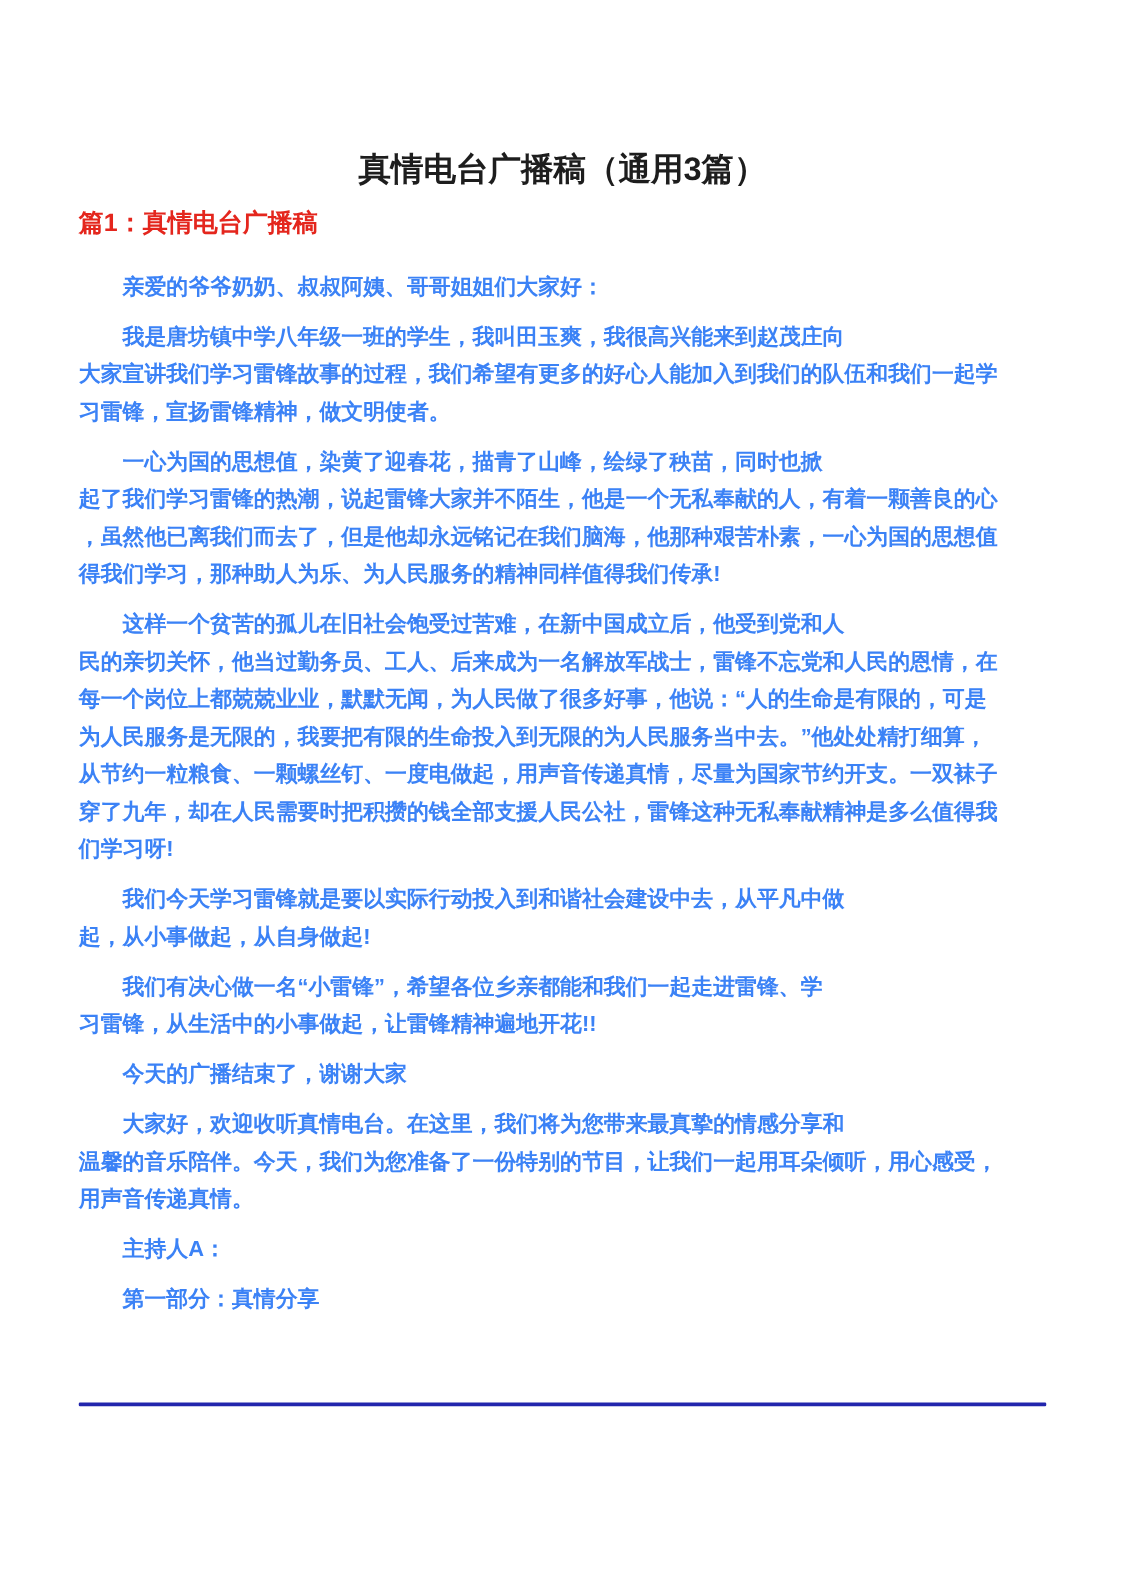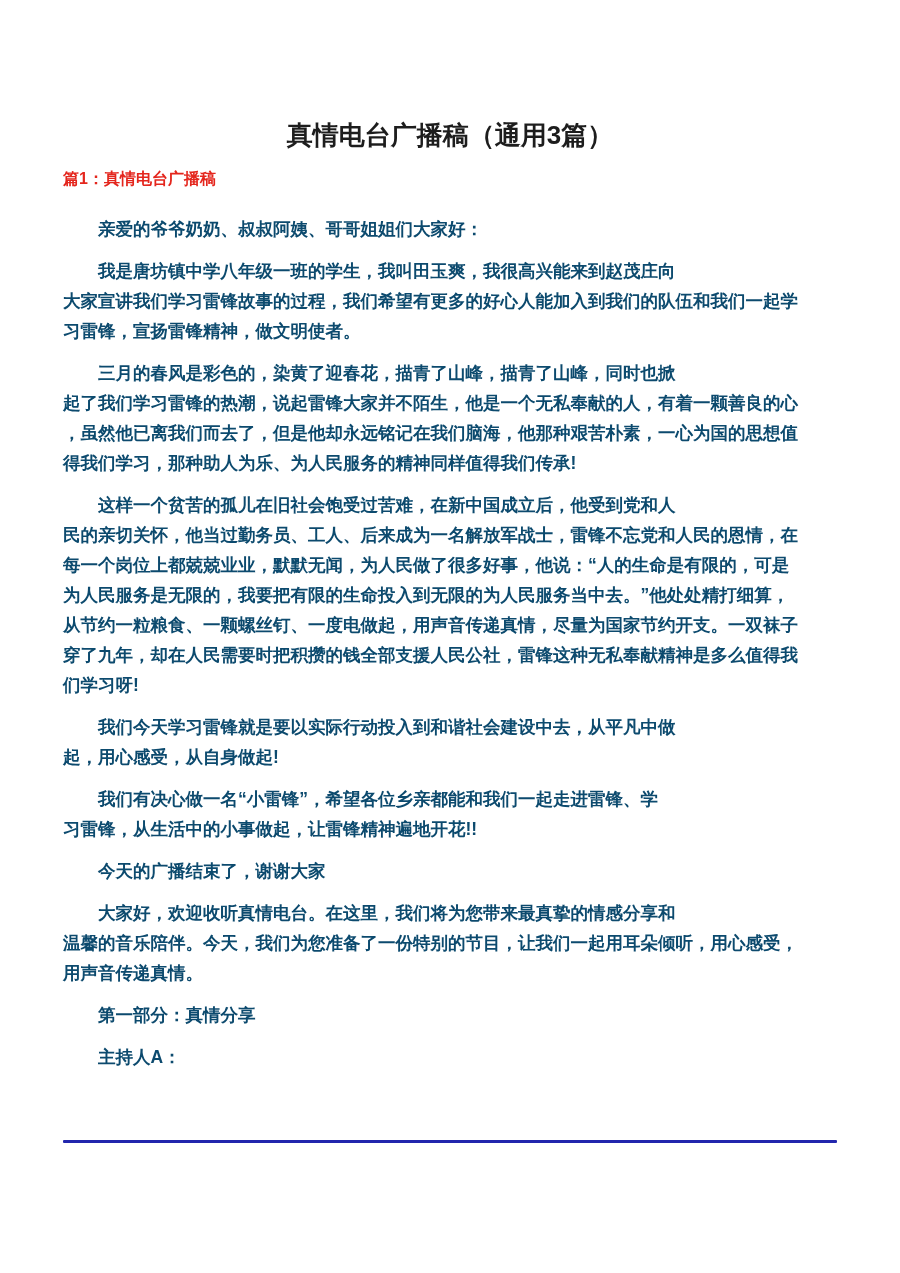--- a/index.html
+++ b/index.html
@@ -18,34 +18,34 @@
   }
   .doc-title {
     font-size: 26px;
     line-height: 30px;
     font-weight: 700;
     color: #1d1d1d;
     text-align: center;
     margin: 0 0 16px 0;
   }
   .sec-heading {
-    font-size: 16px;
+    font-size: 20px;
     line-height: 26px;
     font-weight: 700;
     color: #e4261d;
     margin: 14px 0 22px 0;
   }
   .para {
     font-size: 17.5px;
     line-height: 30px;
     font-weight: 600;
-    margin: 12px 0 10px 0;
+    margin: 0 0 10px 0;
     text-indent: 2em;
     white-space: pre-line;
-    color: #0c4a6e;
+    color: #3b82f6;
   }
   .divider {
     width: 774px;
     height: 3px;
     margin: 68px auto 0 auto;
     background: #2226ad;
     border-radius: 1px;
   }
 </style>
 </head>
@@ -55,40 +55,40 @@
   <div class="content">
 
     <h1 class="doc-title">真情电台广播稿（通用3篇）</h1>
 
     <h2 class="sec-heading">篇1：真情电台广播稿</h2>
 
     <p class="para">亲爱的爷爷奶奶、叔叔阿姨、哥哥姐姐们大家好：</p>
     <p class="para">我是唐坊镇中学八年级一班的学生，我叫田玉爽，我很高兴能来到赵茂庄向
 大家宣讲我们学习雷锋故事的过程，我们希望有更多的好心人能加入到我们的队伍和我们一起学
 习雷锋，宣扬雷锋精神，做文明使者。</p>
-    <p class="para">三月的春风是彩色的，染黄了迎春花，描青了山峰，描青了山峰，同时也掀
+    <p class="para">一心为国的思想值，染黄了迎春花，描青了山峰，绘绿了秧苗，同时也掀
 起了我们学习雷锋的热潮，说起雷锋大家并不陌生，他是一个无私奉献的人，有着一颗善良的心
 ，虽然他已离我们而去了，但是他却永远铭记在我们脑海，他那种艰苦朴素，一心为国的思想值
 得我们学习，那种助人为乐、为人民服务的精神同样值得我们传承!</p>
     <p class="para">这样一个贫苦的孤儿在旧社会饱受过苦难，在新中国成立后，他受到党和人
 民的亲切关怀，他当过勤务员、工人、后来成为一名解放军战士，雷锋不忘党和人民的恩情，在
 每一个岗位上都兢兢业业，默默无闻，为人民做了很多好事，他说：“人的生命是有限的，可是
 为人民服务是无限的，我要把有限的生命投入到无限的为人民服务当中去。”他处处精打细算，
 从节约一粒粮食、一颗螺丝钉、一度电做起，用声音传递真情，尽量为国家节约开支。一双袜子
 穿了九年，却在人民需要时把积攒的钱全部支援人民公社，雷锋这种无私奉献精神是多么值得我
 们学习呀!</p>
     <p class="para">我们今天学习雷锋就是要以实际行动投入到和谐社会建设中去，从平凡中做
-起，用心感受，从自身做起!</p>
+起，从小事做起，从自身做起!</p>
     <p class="para">我们有决心做一名“小雷锋”，希望各位乡亲都能和我们一起走进雷锋、学
 习雷锋，从生活中的小事做起，让雷锋精神遍地开花!!</p>
     <p class="para">今天的广播结束了，谢谢大家</p>
 
 
     <p class="para">大家好，欢迎收听真情电台。在这里，我们将为您带来最真挚的情感分享和
 温馨的音乐陪伴。今天，我们为您准备了一份特别的节目，让我们一起用耳朵倾听，用心感受，
 用声音传递真情。</p>
+    <p class="para">主持人A：</p>
     <p class="para">第一部分：真情分享</p>
-    <p class="para">主持人A：</p>
 
     <div class="divider"></div>
 
   </div>
 </div>
 
 </body></html>

